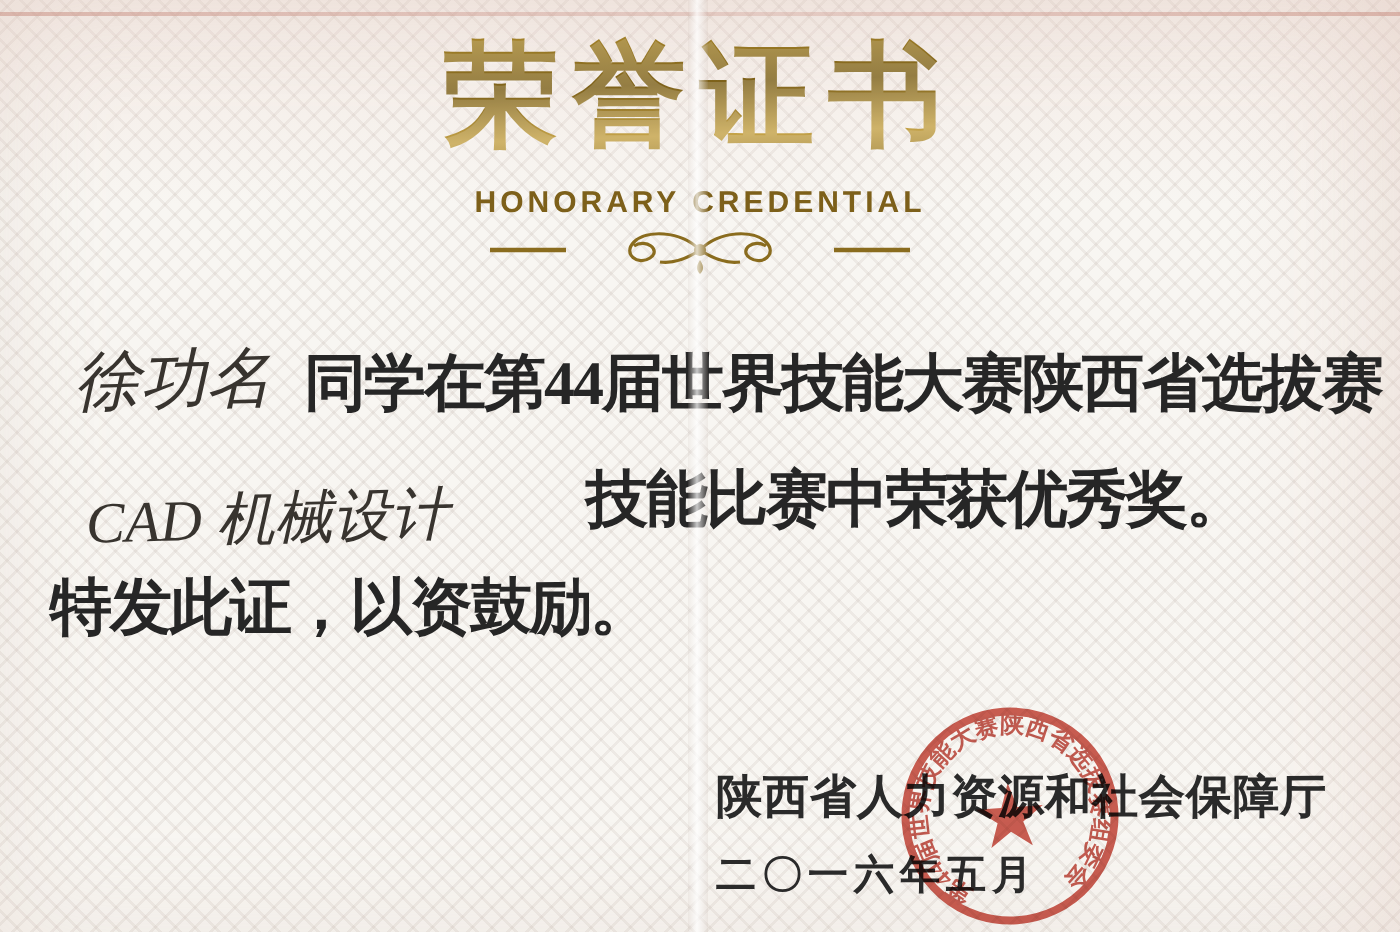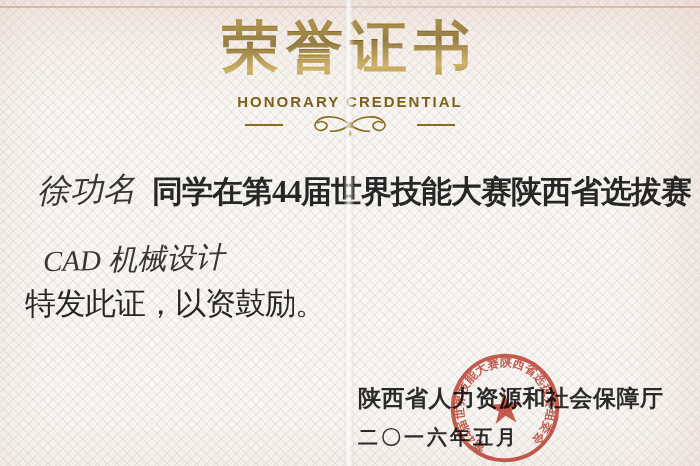--- a/index.html
+++ b/index.html
@@ -70,21 +70,21 @@
 
   .line1-row {
     position: absolute; left: 37px; top: 168px;
     display: flex; align-items: flex-end; gap: 16px;
   }
   .recipient-name { font-size: 33px; }
   .line1-text { font-size: 31px; font-weight: 700; color: #262626; letter-spacing: -1px; }
 
   .skill-category { left: 43px; top: 240px; font-size: 29px; }
   .line2 { left: 293px; top: 229px; font-size: 31px; font-weight: 700; letter-spacing: -1px; }
-  .line3 { left: 25px;  top: 283px; font-size: 31px; font-weight: 400; letter-spacing: -1px; }
+  .line3 { left: 25px;  top: 283px; font-size: 31px; font-weight: 700; letter-spacing: -1px; }
 
   .footer {
     position: absolute; left: 358px; top: 383px; width: 306px;
     text-align: left; color: #2a2a2a;
   }
   .issuer { font-size: 23px; font-weight: 700; letter-spacing: 0.5px; white-space: nowrap; }
   .issue-date { margin-top: 10px; font-size: 20px; font-weight: 700; letter-spacing: 3px; white-space: nowrap; }
 
   .seal {
     position: absolute; left: 448px; top: 351px; width: 114px; height: 114px;
@@ -121,20 +121,21 @@
     </div>
   </div>
 
   <div class="line1-row">
     <span class="handwritten recipient-name">徐功名</span>
     <span class="line1-text">同学在第44届世界技能大赛陕西省选拔赛</span>
   </div>
 
   <div class="body-line handwritten skill-category">CAD 机械设计</div>
 
+  <div class="body-line line2">技能比赛中荣获优秀奖。</div>
 
   <div class="body-line line3">特发此证，以资鼓励。</div>
 
   <div class="footer">
     <div class="issuer">陕西省人力资源和社会保障厅</div>
     <div class="issue-date">二〇一六年五月</div>
   </div>
 
   <div class="seal">
     <svg width="114" height="114" viewBox="0 0 120 120">

